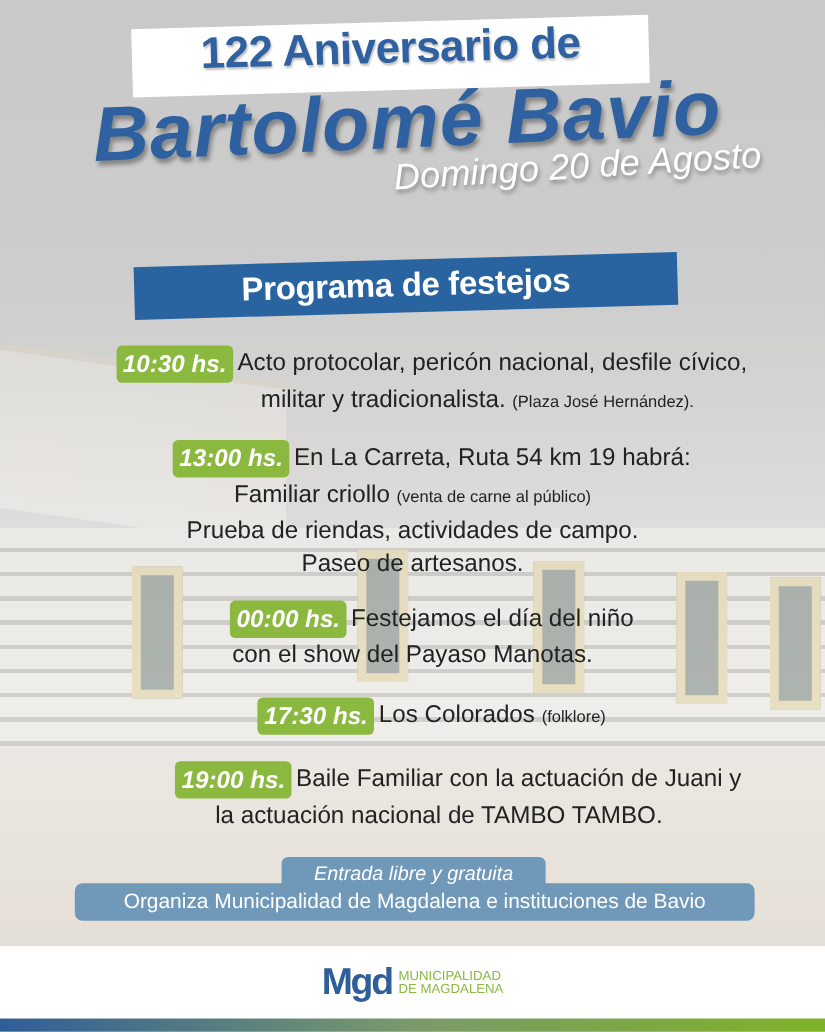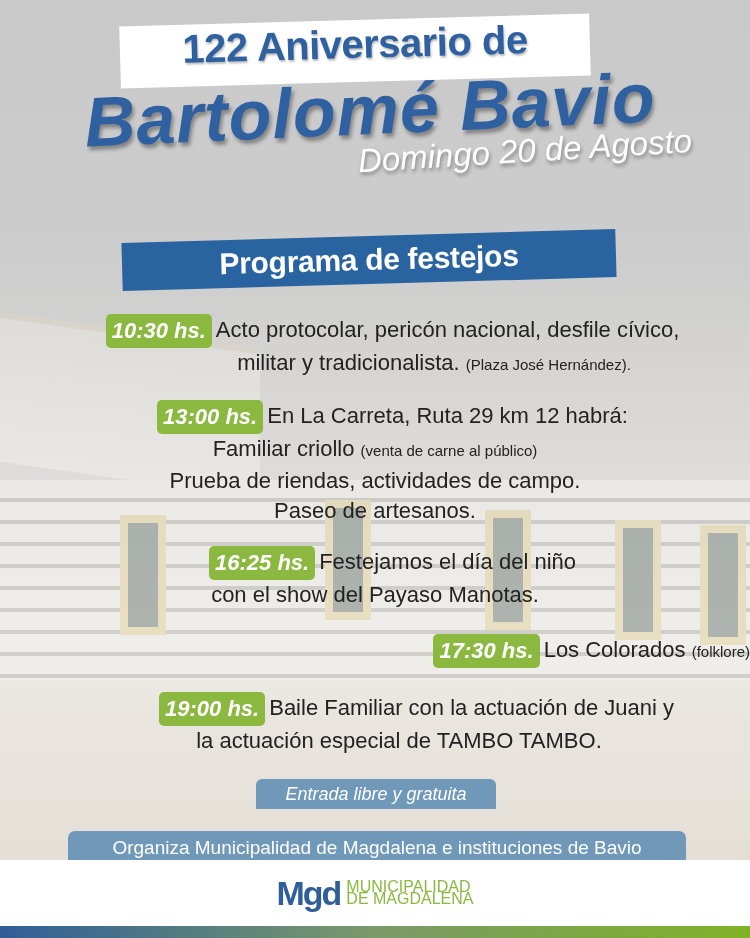--- a/index.html
+++ b/index.html
@@ -82,31 +82,31 @@
 
     
     .pill1 {
       position: absolute; left: 256px; top: 779px; width: 240px; height: 30px;
       background: #6f98b9; border-radius: 6px 6px 0 0;
       color: #fff; font-size: 18px; text-align: center; line-height: 30px; font-style: italic;
     }
     .pill2 {
       position: absolute; left: 68px; top: 803px; width: 618px; height: 34px;
       background: #6f98b9; border-radius: 7px;
-      color: #fff; font-size: 19px; text-align: center; line-height: 34px; margin-top: 28px;
+      color: #fff; font-size: 19px; text-align: center; line-height: 34px;
     }
 
     
     .footer {
       position: absolute; left: 0; top: 860px; width: 750px; height: 66px;
       background: #ffffff; display: flex; align-items: center; justify-content: center;
     }
     .logo { display: flex; align-items: center; gap: 6px; }
     .logo-mark { font-size: 34px; font-weight: 700; color: #2f5e98; letter-spacing: -2px; }
-    .logo-text { font-size: 16px; line-height: 12px; color: #8bb83f; font-weight: 400; }
+    .logo-text { font-size: 12px; line-height: 12px; color: #8bb83f; font-weight: 400; }
     .bottom-bar {
       position: absolute; left: 0; top: 926px; width: 750px; height: 12px;
       background: linear-gradient(90deg, #2f5e98 0%, #7a9a6a 50%, #7fb327 100%);
     }
   </style>
 </head>
 <body>
 
 <div class="poster">
   <div class="bg-building">
@@ -128,38 +128,38 @@
   <div class="section-band">
     <span>Programa de festejos</span>
   </div>
 
   <div class="event" style="top:314px;">
     <div class="line"><span class="badge">10:30 hs.</span><span>Acto protocolar, pericón nacional, desfile cívico,</span></div>
     <div class="line" style="padding-left:118px;"><span>militar y tradicionalista.</span> <span class="small">(Plaza José Hernández).</span></div>
   </div>
 
   <div class="event" style="top:400px;">
-    <div class="line"><span class="badge">13:00 hs.</span><span>En La Carreta, Ruta 29 km 12 habrá:</span></div>
+    <div class="line"><span class="badge">13:00 hs.</span><span>En La Carreta, Ruta 54 km 19 habrá:</span></div>
     <div class="line"><span>Familiar criollo</span> <span class="small">(venta de carne al público)</span></div>
     <div class="line"><span>Prueba de riendas, actividades de campo.</span></div>
     <div class="line"><span>Paseo de artesanos.</span></div>
   </div>
 
   <div class="event" style="top:546px;">
-    <div class="line"><span class="badge">16:25 hs.</span><span>Festejamos el día del niño</span></div>
+    <div class="line"><span class="badge">00:00 hs.</span><span>Festejamos el día del niño</span></div>
     <div class="line"><span>con el show del Payaso Manotas.</span></div>
   </div>
 
-  <div class="event" style="top:634px;text-align:right;">
+  <div class="event" style="top:634px;">
     <div class="line"><span class="badge">17:30 hs.</span><span>Los Colorados</span> <span class="small">(folklore)</span></div>
   </div>
 
   <div class="event" style="top:692px;padding-left:48px;">
     <div class="line"><span class="badge">19:00 hs.</span><span>Baile Familiar con la actuación de Juani y</span></div>
-    <div class="line"><span>la actuación especial de TAMBO TAMBO.</span></div>
+    <div class="line"><span>la actuación nacional de TAMBO TAMBO.</span></div>
   </div>
 
   <div class="pill2">Organiza Municipalidad de Magdalena e instituciones de Bavio</div>
   <div class="pill1">Entrada libre y gratuita</div>
 </div>
 
 <div class="footer">
   <div class="logo">
     <span class="logo-mark">Mgd</span>
     <div class="logo-text">

